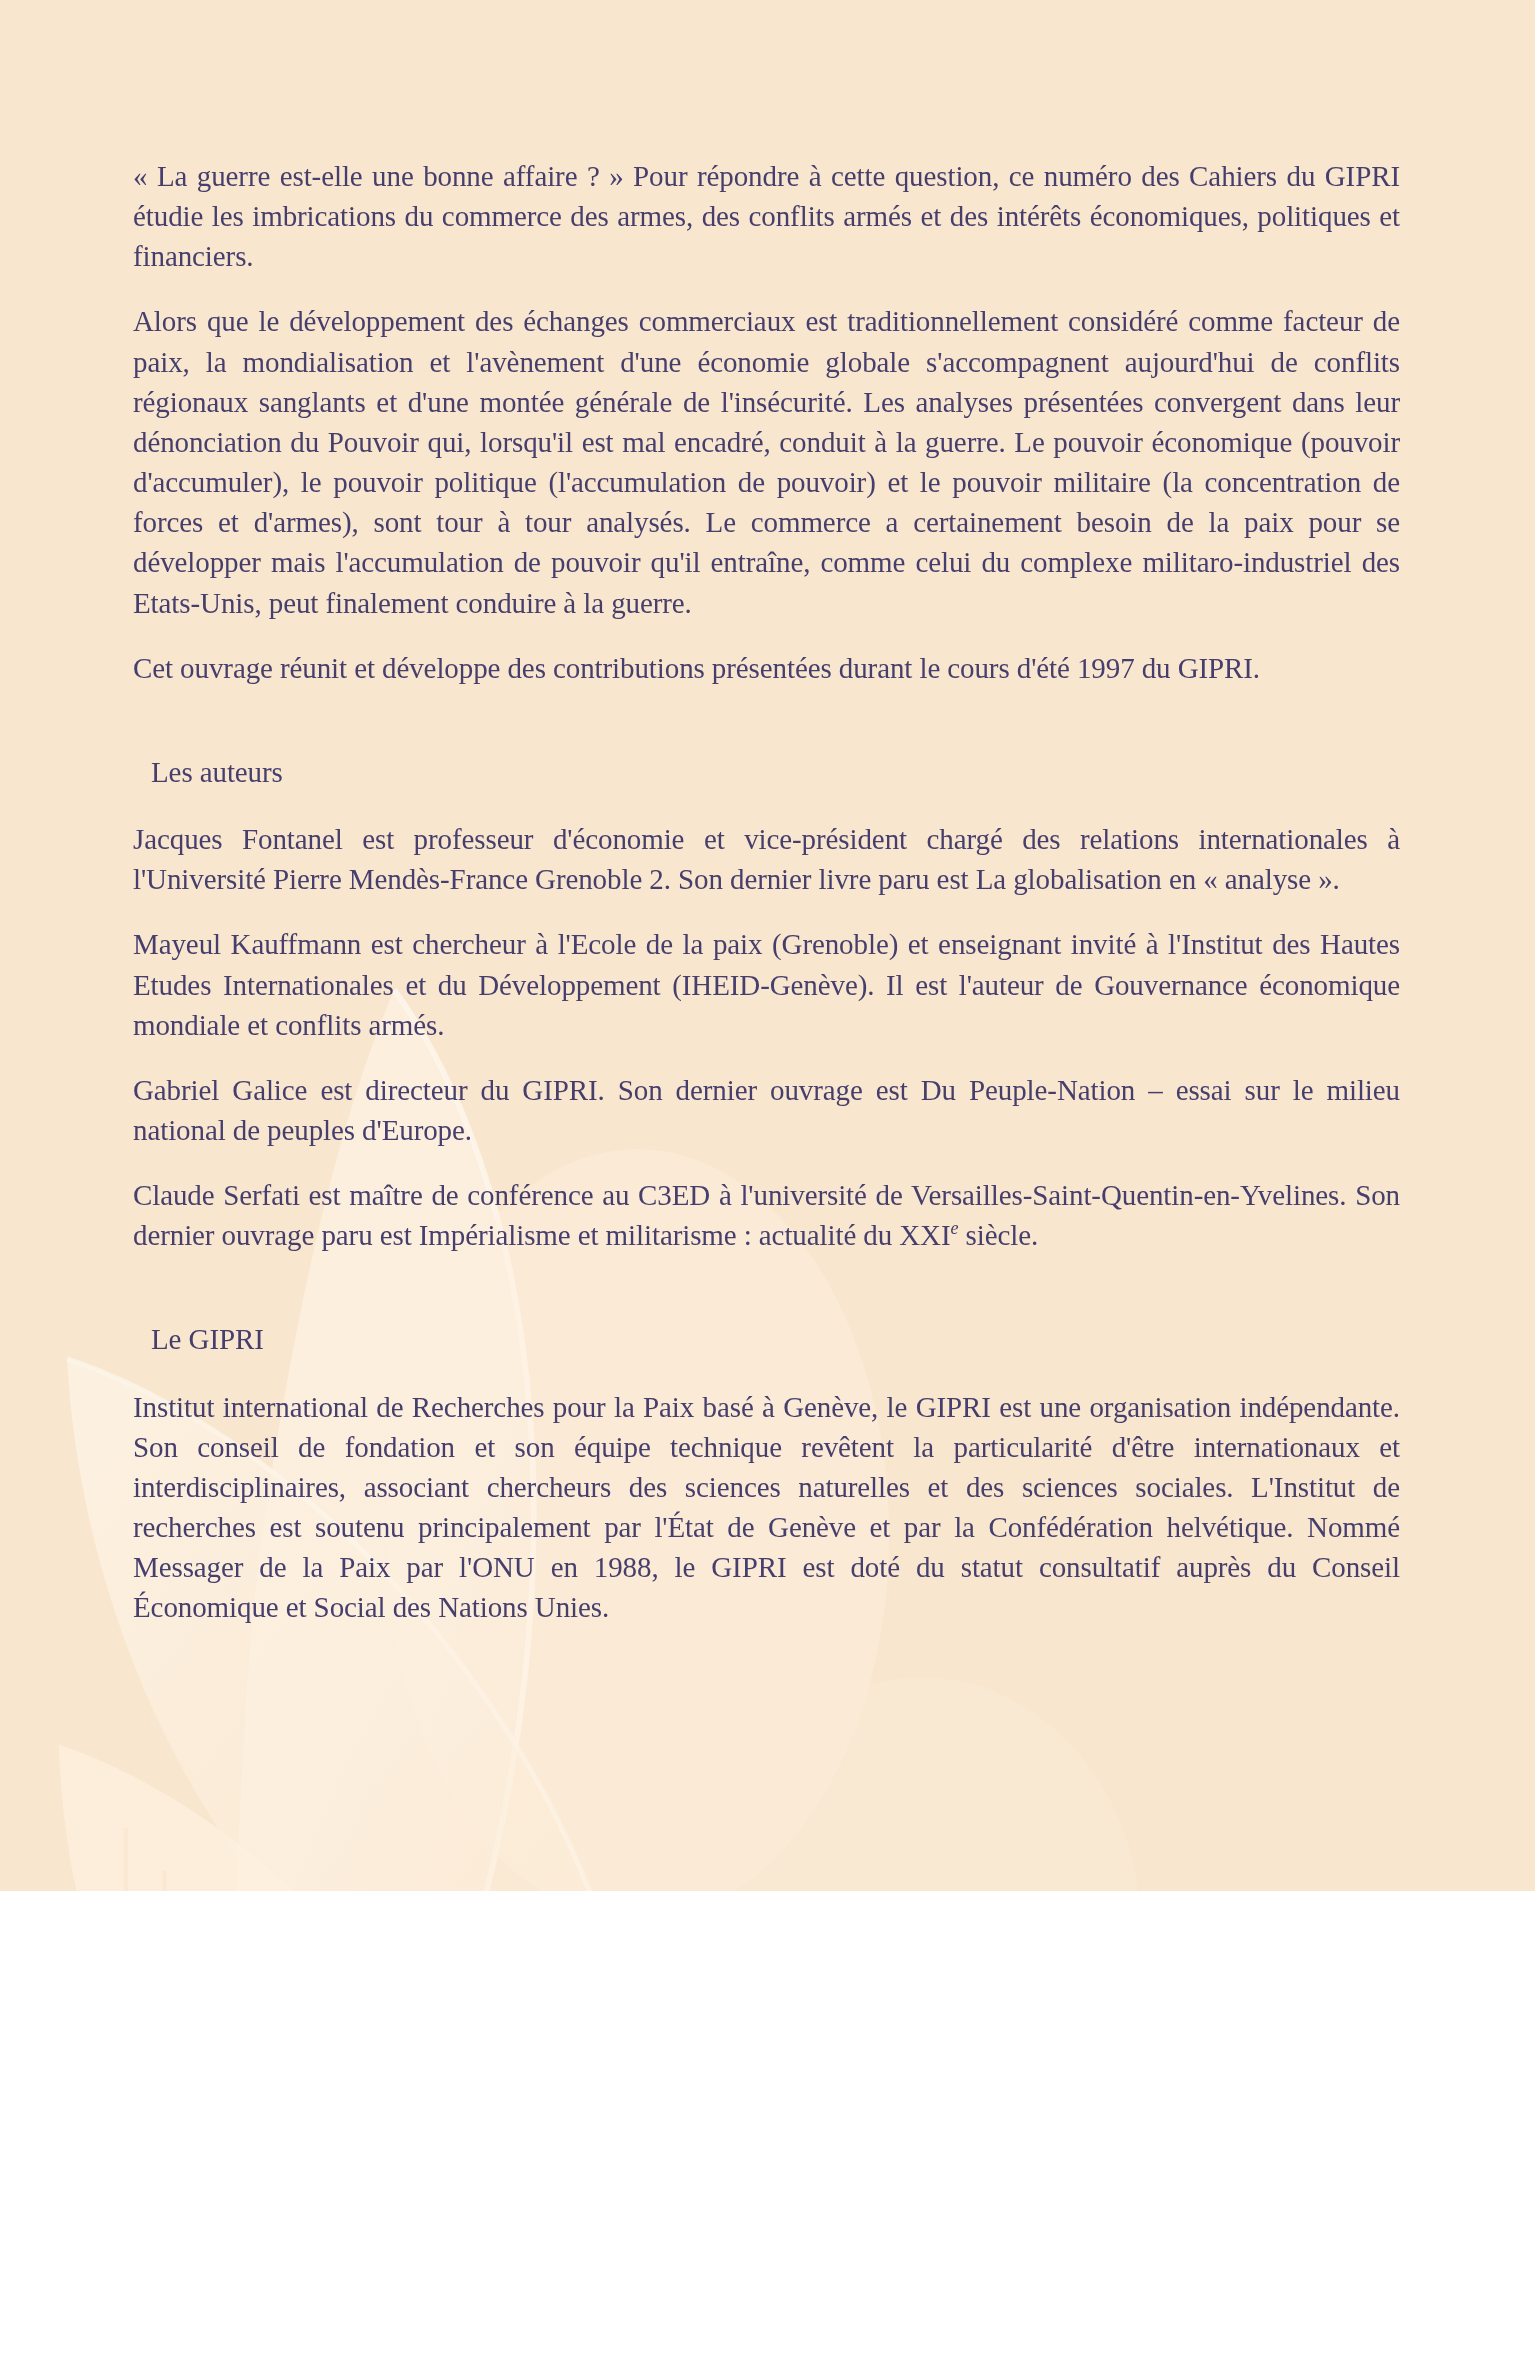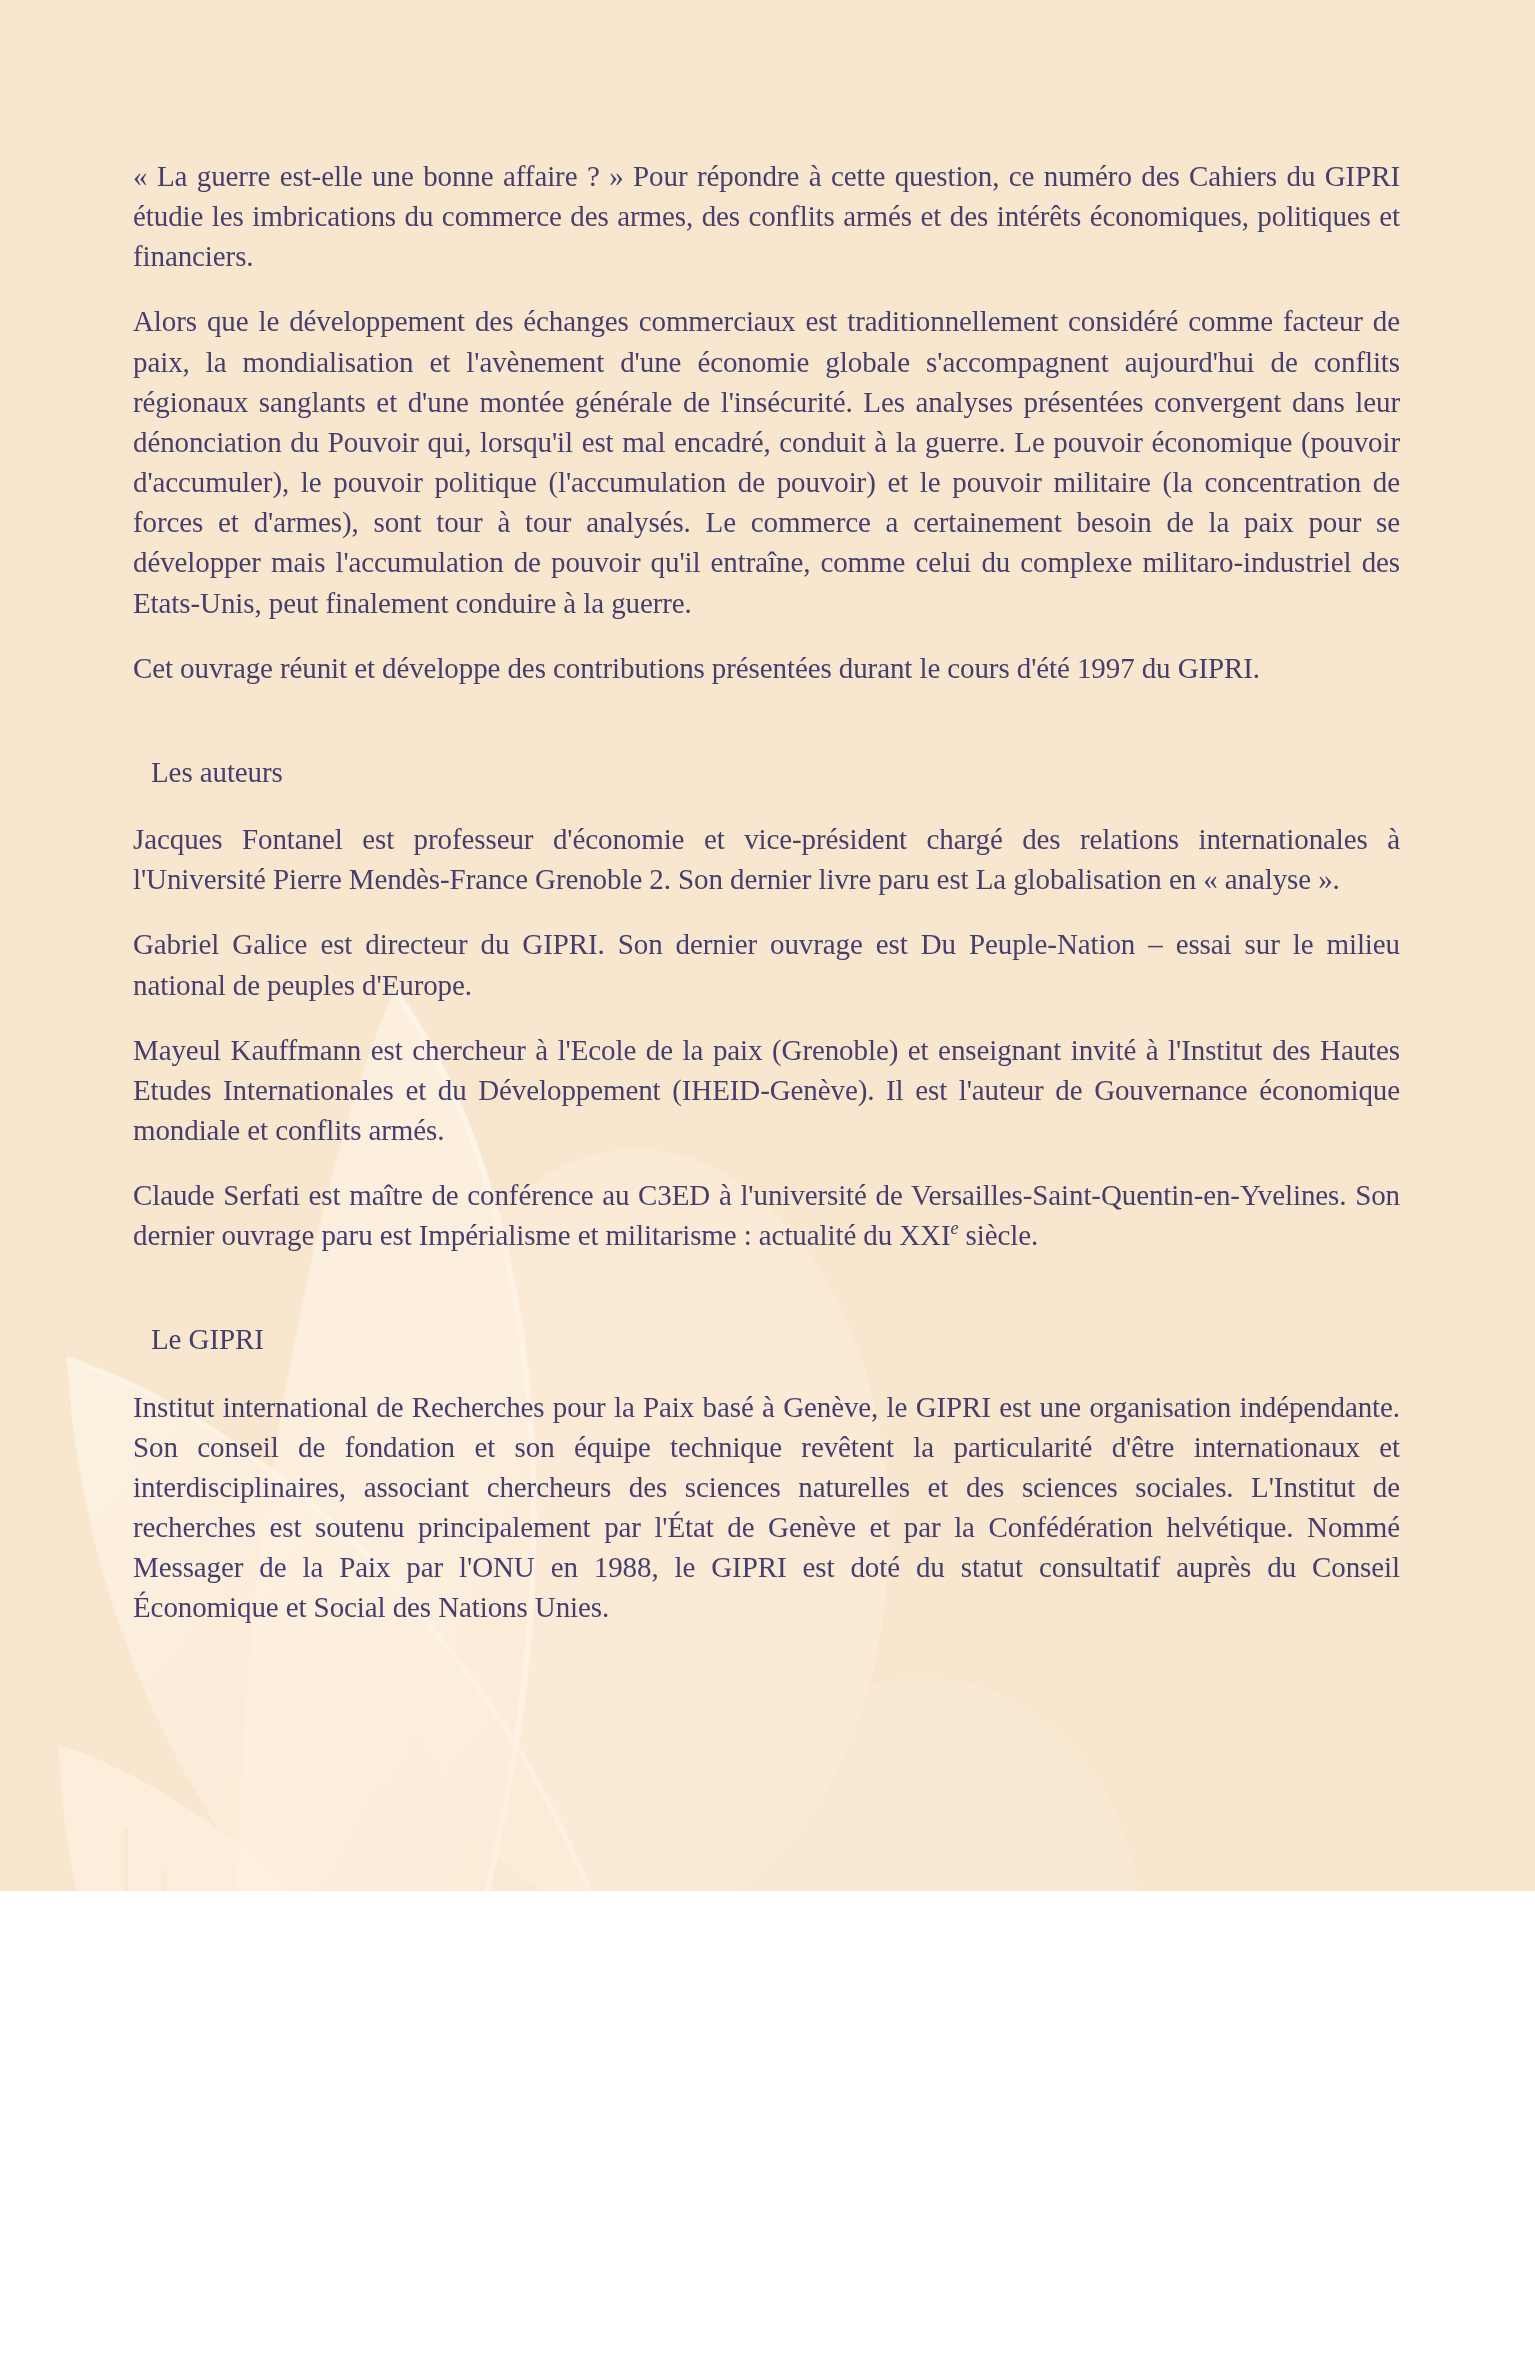--- a/index.html
+++ b/index.html
@@ -152,23 +152,23 @@
     <p class="para"><span>Alors que le développement des échanges commerciaux est traditionnellement considéré comme facteur de paix, la mondialisation et l'avènement d'une économie globale s'accompagnent aujourd'hui de conflits régionaux sanglants et d'une montée générale de l'insécurité. Les analyses présentées convergent dans leur dénonciation du Pouvoir qui, lorsqu'il est mal encadré, conduit à la guerre. Le pouvoir économique (pouvoir d'accumuler), le pouvoir politique (l'accumulation de pouvoir) et le pouvoir militaire (la concentration de forces et d'armes), sont tour à tour analysés. Le commerce a certainement besoin de la paix pour se développer mais l'accumulation de pouvoir qu'il entraîne, comme celui du complexe militaro-industriel des Etats-Unis, peut finalement conduire à la guerre.</span></p>
 
     <p class="para"><span>Cet ouvrage réunit et développe des contributions présentées durant le cours d'été 1997 du GIPRI.</span></p>
 
     <div class="gap-before-head"></div>
     <h2 class="section-head">Les auteurs</h2>
     <div class="gap-after-head"></div>
 
     <p class="para"><span>Jacques Fontanel est professeur d'économie et vice-président chargé des relations internationales à l'Université Pierre Mendès-France Grenoble 2. Son dernier livre paru est </span><span class="it">La globalisation en « analyse »</span><span>.</span></p>
 
+    <p class="para"><span>Mayeul Kauffmann est chercheur à l'Ecole de la paix (Grenoble) et enseignant invité à l'Institut des Hautes Etudes Internationales et du Développement (IHEID-Genève). Il est l'auteur de </span><span class="it">Gouvernance économique mondiale et conflits armés</span><span>.</span></p>
+
     <p class="para"><span>Gabriel Galice est directeur du GIPRI. Son dernier ouvrage est </span><span class="it">Du Peuple-Nation – essai sur le milieu national de peuples d'Europe</span><span>.</span></p>
-
-    <p class="para"><span>Mayeul Kauffmann est chercheur à l'Ecole de la paix (Grenoble) et enseignant invité à l'Institut des Hautes Etudes Internationales et du Développement (IHEID-Genève). Il est l'auteur de </span><span class="it">Gouvernance économique mondiale et conflits armés</span><span>.</span></p>
 
     <p class="para"><span>Claude Serfati est maître de conférence au C3ED à l'université de Versailles-Saint-Quentin-en-Yvelines. Son dernier ouvrage paru est </span><span class="it">Impérialisme et militarisme : actualité du XXI</span><span class="sup">e</span><span class="it"> siècle</span><span>.</span></p>
 
     <div class="gap-before-head"></div>
     <h2 class="section-head">Le GIPRI</h2>
     <div class="gap-after-head"></div>
 
     <p class="para"><span>Institut international de Recherches pour la Paix basé à Genève, le GIPRI est une organisation indépendante. Son conseil de fondation et son équipe technique revêtent la particularité d'être internationaux et interdisciplinaires, associant chercheurs des sciences naturelles et des sciences sociales. L'Institut de recherches est soutenu principalement par l'État de Genève et par la Confédération helvétique. Nommé Messager de la Paix par l'ONU en 1988, le GIPRI est doté du statut consultatif auprès du Conseil Économique et Social des Nations Unies.</span></p>
 
   </div>

